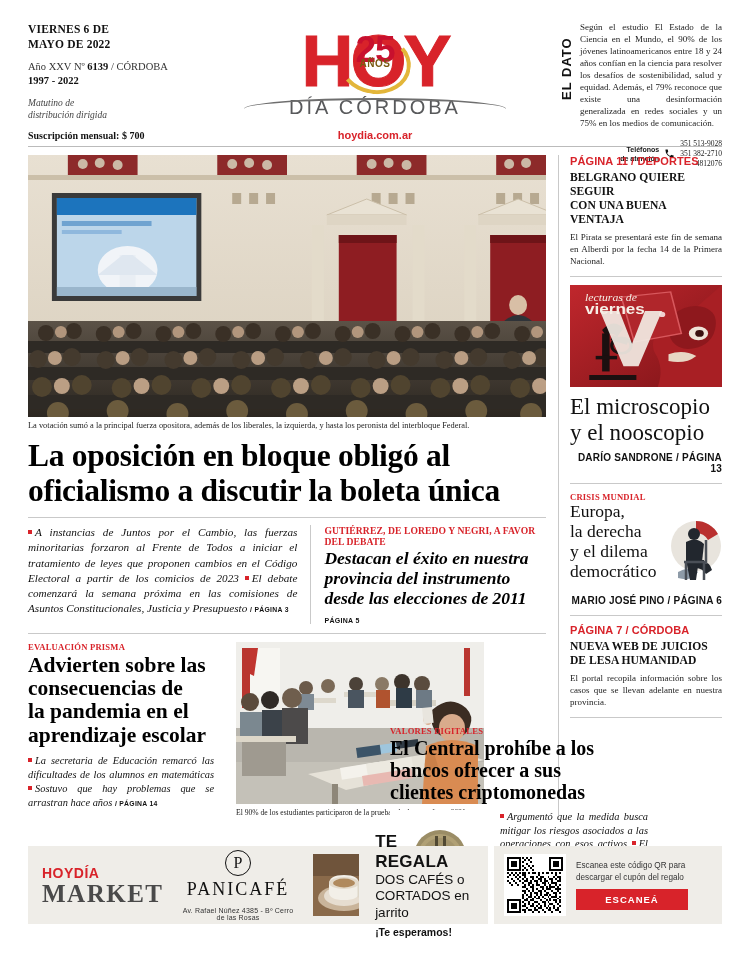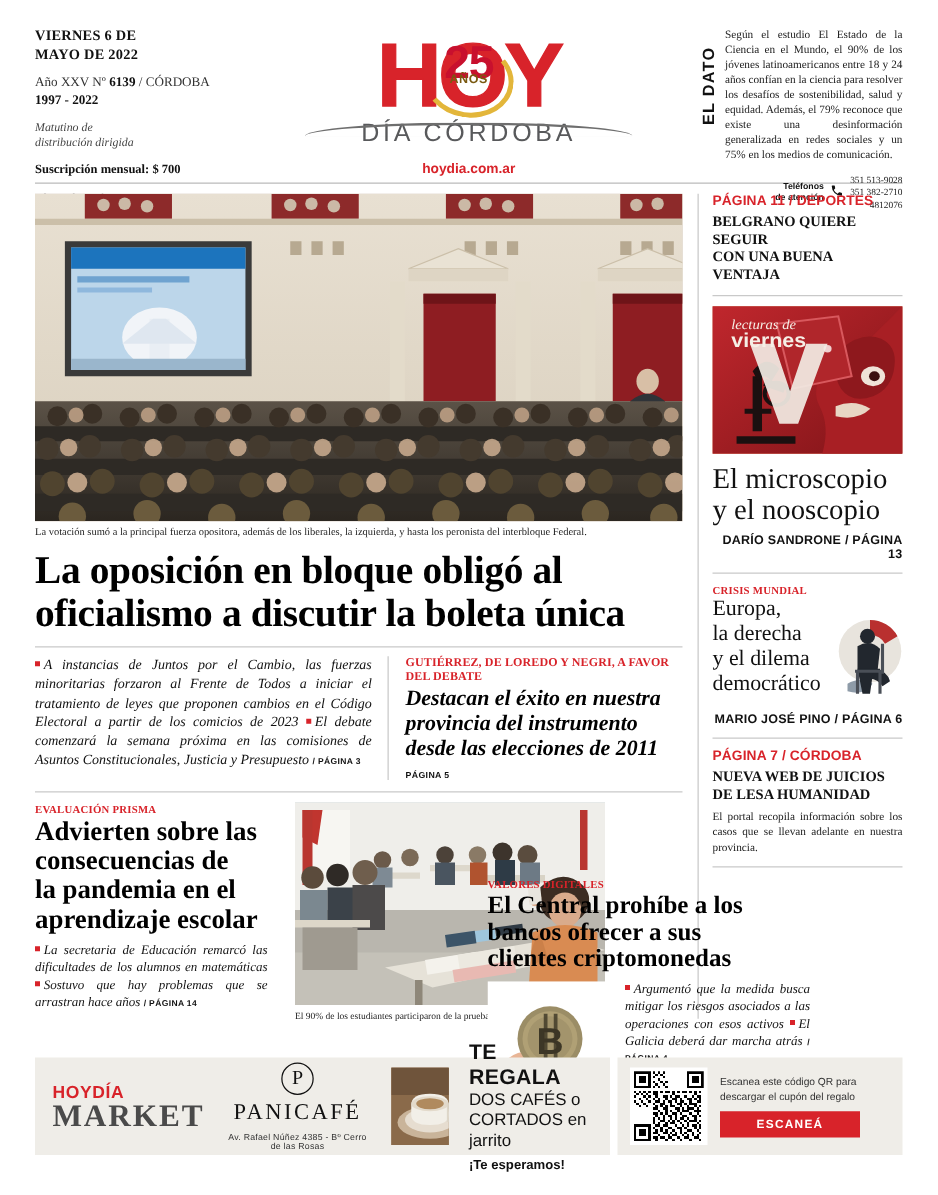--- a/index.html
+++ b/index.html
@@ -119,21 +119,21 @@
   .kicker-red-sm { font-family: "Liberation Serif", serif; font-weight: bold; font-size: 8.6px; color: #D8232A; letter-spacing:.2px; text-transform: uppercase;}
   .head-low { font-family: "Liberation Serif", serif; font-weight: bold; font-size: 21.5px; line-height: 1.09; margin-top: 2px; color:#000;}
   .lede-sm { font-family: "Liberation Serif", serif; font-style: italic; font-size: 10.4px; line-height: 1.33; text-align: justify; margin-top: 7px; color:#111;}
 
   
   .side-sec { padding-bottom: 9px; }
   .side-rule { border-top: 1px solid #c9c9c9; margin-bottom: 8px; }
   .side-red { font-family: "Liberation Sans", sans-serif; font-weight: bold; font-size: 11px; color: #D8232A; letter-spacing: .1px; }
   .side-head { font-family: "Liberation Serif", serif; font-weight: bold; font-size: 11.6px; line-height: 1.2; margin-top: 4px; text-transform: uppercase; color:#111;}
   .side-body { font-size: 9px; line-height: 1.36; margin-top: 4px; color:#222; text-align: justify;}
-  .side-img { width: 100%; height: 118px; margin-top:3px; position: relative; overflow: hidden; background: #b32; }
+  .side-img { width: 100%; height: 102px; margin-top:3px; position: relative; overflow: hidden; background: #b32; }
   .side-big { font-family: "Liberation Serif", serif; font-size: 23px; line-height: 1.1; margin-top: 7px; color:#111; }
   .side-byline { font-family: "Liberation Sans", sans-serif; font-weight: bold; font-size: 10px; margin-top: 7px; letter-spacing:.2px; color:#111;text-align:right;}
   .side-serif-big { font-family: "Liberation Serif", serif; font-size: 17.5px; line-height: 1.14; color:#111; }
 
   .crisis-wrap { display:flex; align-items:flex-start; }
   .crisis-txt { flex:1; }
   .crisis-img { width: 52px; height: 72px; margin-top: 14px; position:relative; overflow:hidden; }
 
   
   .ad { position:absolute; left: 28px; right: 28px; bottom: 32px; height: 78px; display:flex; gap: 6px; }
@@ -551,20 +551,21 @@
     </div>
 
     <div class="col-side">
 
       <div class="side-sec">
         <div class="side-red">PÁGINA 11 / DEPORTES</div>
         <div class="side-head">
           <div>BELGRANO QUIERE SEGUIR</div>
           <div>CON UNA BUENA VENTAJA</div>
         </div>
+        <div class="side-body">El Pirata se presentará este fin de semana en Alberdi por la fecha 14 de la Primera Nacional.</div>
       </div>
 
       <div class="side-rule"></div>
 
       <div class="side-sec">
         <div class="side-img">
           <svg width="100%" height="100%" viewBox="0 0 142 118" preserveAspectRatio="none">
             <defs>
               <linearGradient id="redg" x1="0" y1="0" x2="1" y2="1">
                 <stop offset="0%" stop-color="#c0272d"></stop>

